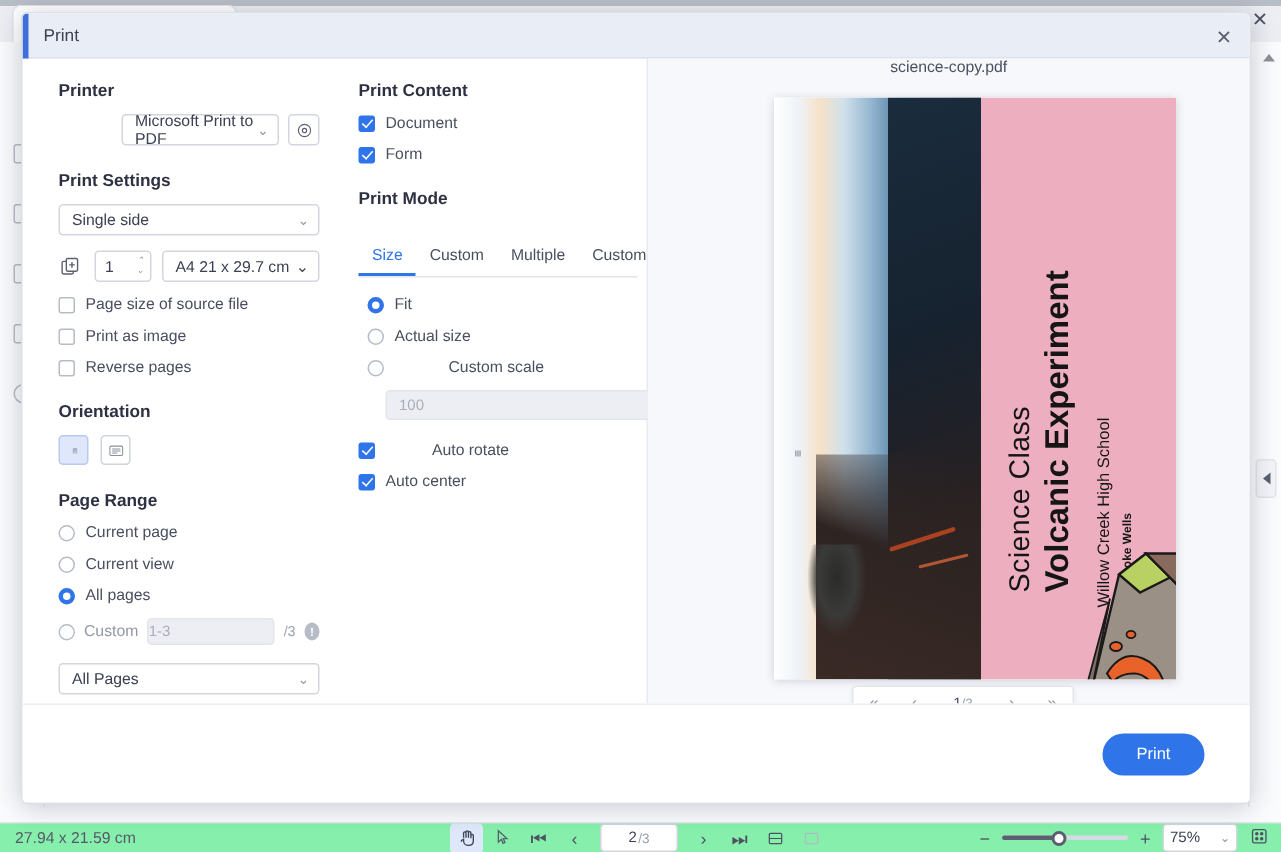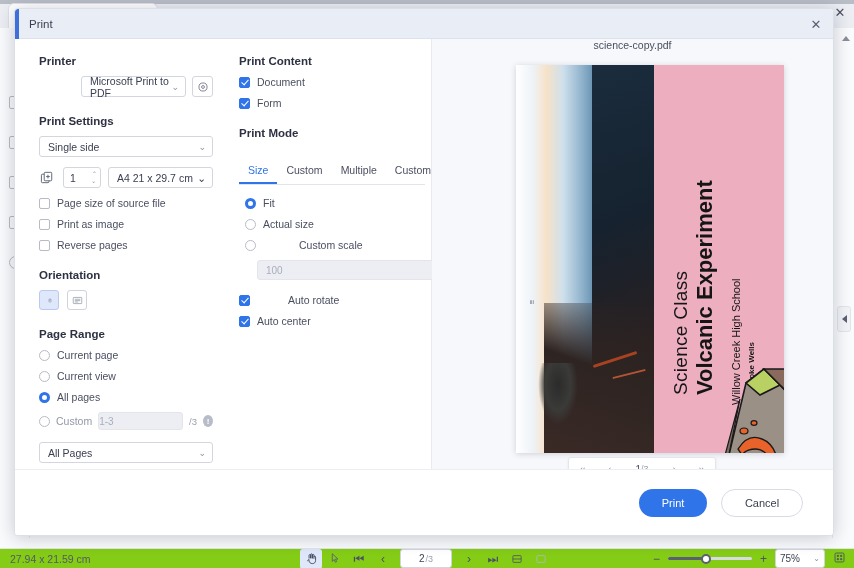--- a/index.html
+++ b/index.html
@@ -24,21 +24,21 @@
   .bg-caret { position:absolute; right:4px; top:36px; width:0;height:0;
               border-left:4px solid transparent;border-right:4px solid transparent;border-bottom:5px solid #8b8f99;}
   .bg-collapse { position:absolute; right:3px; top:306px; width:14px;height:26px;
        background:#f3f4f8; border:1px solid #e2e4ea; border-radius:3px; display:flex;align-items:center;justify-content:center;}
   .bg-collapse i { width:0;height:0;border-top:4px solid transparent;border-bottom:4px solid transparent;border-right:5px solid #5a6070;}
   .bg-winclose { position:absolute; right:6px; top:4px; width:16px;height:16px; color:#4c5160; font-size:13px;
                  display:flex;align-items:center;justify-content:center;}
 
   
   .bottombar { position:absolute; left:0; bottom:0; width:854px; height:20px;
-               background:#84cc16; border-top:1px solid #e2e4ea; display:flex; align-items:center; }
+               background:#86efac; border-top:1px solid #e2e4ea; display:flex; align-items:center; }
   .bb-size { margin-left:10px; font-size:10.5px; color:#55596a; }
   .bb-tools { position:absolute; left:300px; display:flex; align-items:center; gap:2px; }
   .bb-btn { width:22px;height:20px; display:flex;align-items:center;justify-content:center;
             border-radius:3px; color:#4d5262; font-size:12px; }
   .bb-btn.active { background:#dfe7fb; }
   .bb-pagebox { width:52px;height:19px;border:1px solid #d2d5de;border-radius:3px;background:#fff;
                 display:flex;align-items:center;justify-content:center;gap:1px;margin:0 4px;}
   .bb-pagebox .cur { font-size:10px;color:#3d4253;}
   .bb-pagebox .tot { font-size:9px;color:#9aa0ae;}
   .bb-zoom { position:absolute; right:8px; display:flex; align-items:center; gap:8px;}
@@ -453,16 +453,15 @@
             <span class="tot">/3</span>
           </div>
           <div class="pv-nb">›</div>
           <div class="pv-nb">»</div>
         </div>
       </div>
     </div>
 
     <div class="dlg-foot">
       <div class="btn-print">Print</div>
-      <div class="btn-cancel">Cancel</div>
     </div>
   </div>
 </div>
 
 </body></html>

